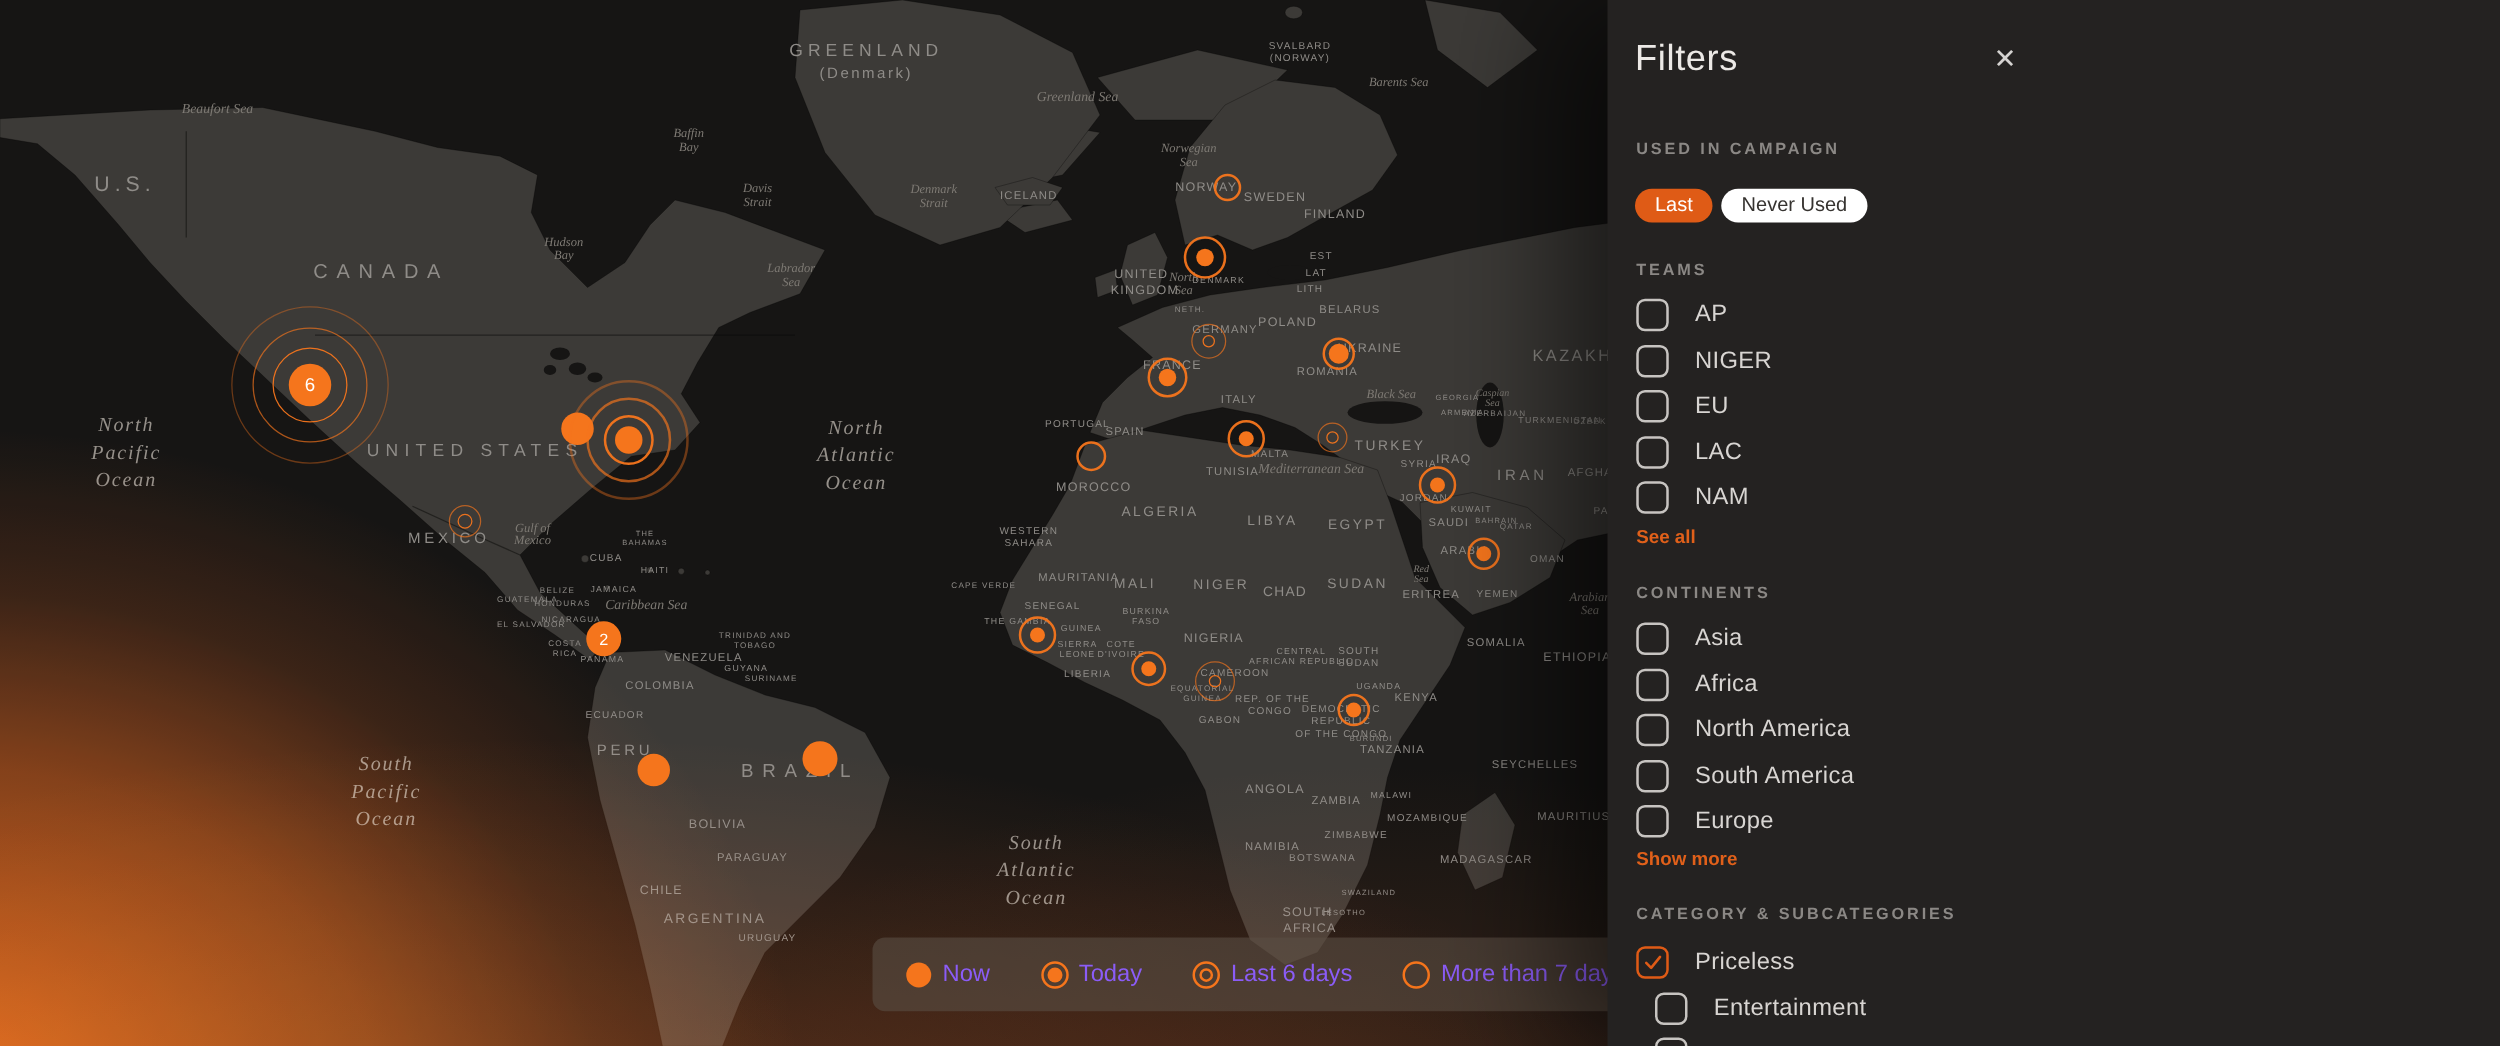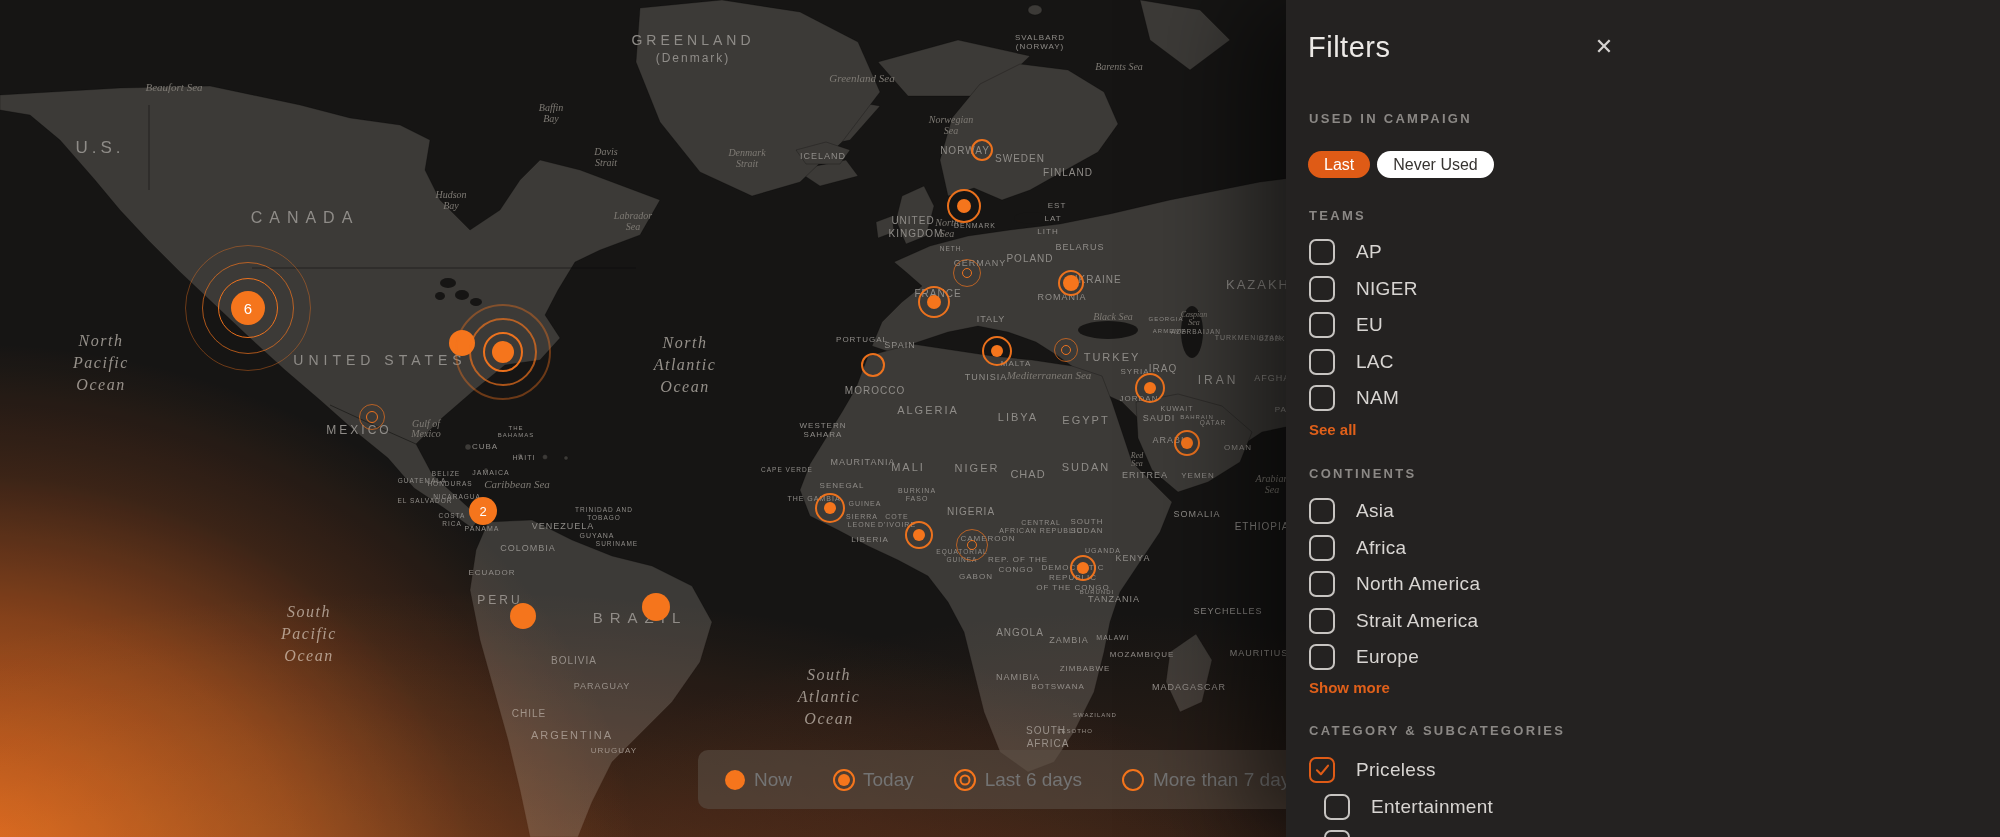--- a/index.html
+++ b/index.html
@@ -34,21 +34,21 @@
     border:1.5px solid var(--marker);border-radius:50%;}
   .marker.today .ring,.marker.older .ring{border-width:2px;}
 
   
   .legend{position:absolute;left:698px;top:750px;height:59px;width:700px;z-index:5;
     background:var(--legend-bg);border-radius:10px;display:flex;align-items:center;
     padding:0 25px;column-gap:40px;}
   .lg-item{display:flex;align-items:center;gap:8px;white-space:nowrap;}
   .lg-item .sw{position:relative;width:23px;height:23px;flex:none;}
   .lg-item .sw i{position:absolute;left:50%;top:50%;transform:translate(-50%,-50%);border-radius:50%;display:block;}
-  .lg-label{color:#737373;font-size:19px;text-align:right;}
+  .lg-label{color:#8b5cf6;font-size:19px;text-align:right;}
 
   
   .panel{position:absolute;left:1286px;top:0;width:714px;height:837px;z-index:10;
     background:var(--panel-bg);box-shadow:-40px 0 90px rgba(0,0,0,.55);}
   .panel .p-title{position:absolute;left:22px;top:31px;font-size:29px;color:#ece9e6;font-weight:400;letter-spacing:.5px;}
   .panel .p-close{position:absolute;left:303px;top:32px;width:30px;height:30px;border:none;background:none;
     color:#d5d3d1;font-size:22px;line-height:30px;text-align:center;cursor:pointer;font-family:"Liberation Sans",sans-serif;}
   .sec-h{position:absolute;left:23px;font-size:13px;font-weight:700;letter-spacing:2.3px;color:#8b8885;}
   .pills{position:absolute;left:22px;top:151px;display:flex;gap:7px;}
   .pill{height:27px;padding:0 16px;border-radius:14px;font-size:16px;display:inline-flex;align-items:center;border:none;cursor:pointer;font-family:"Liberation Sans",sans-serif;}
@@ -448,21 +448,21 @@
         <div class="chk-row">
           <span class="chk"></span>
           <span class="chk-label">Africa</span>
         </div>
         <div class="chk-row">
           <span class="chk"></span>
           <span class="chk-label">North America</span>
         </div>
         <div class="chk-row">
           <span class="chk"></span>
-          <span class="chk-label">Strait America</span>
+          <span class="chk-label">South America</span>
         </div>
         <div class="chk-row">
           <span class="chk"></span>
           <span class="chk-label">Europe</span>
         </div>
       </div>
     <button class="lnk" style="top:679px">Show more</button>
 
     <div class="sec-h" style="top:723px">CATEGORY &amp; SUBCATEGORIES</div>
     <div class="chk-list" style="top:752px" id="categories-list">

